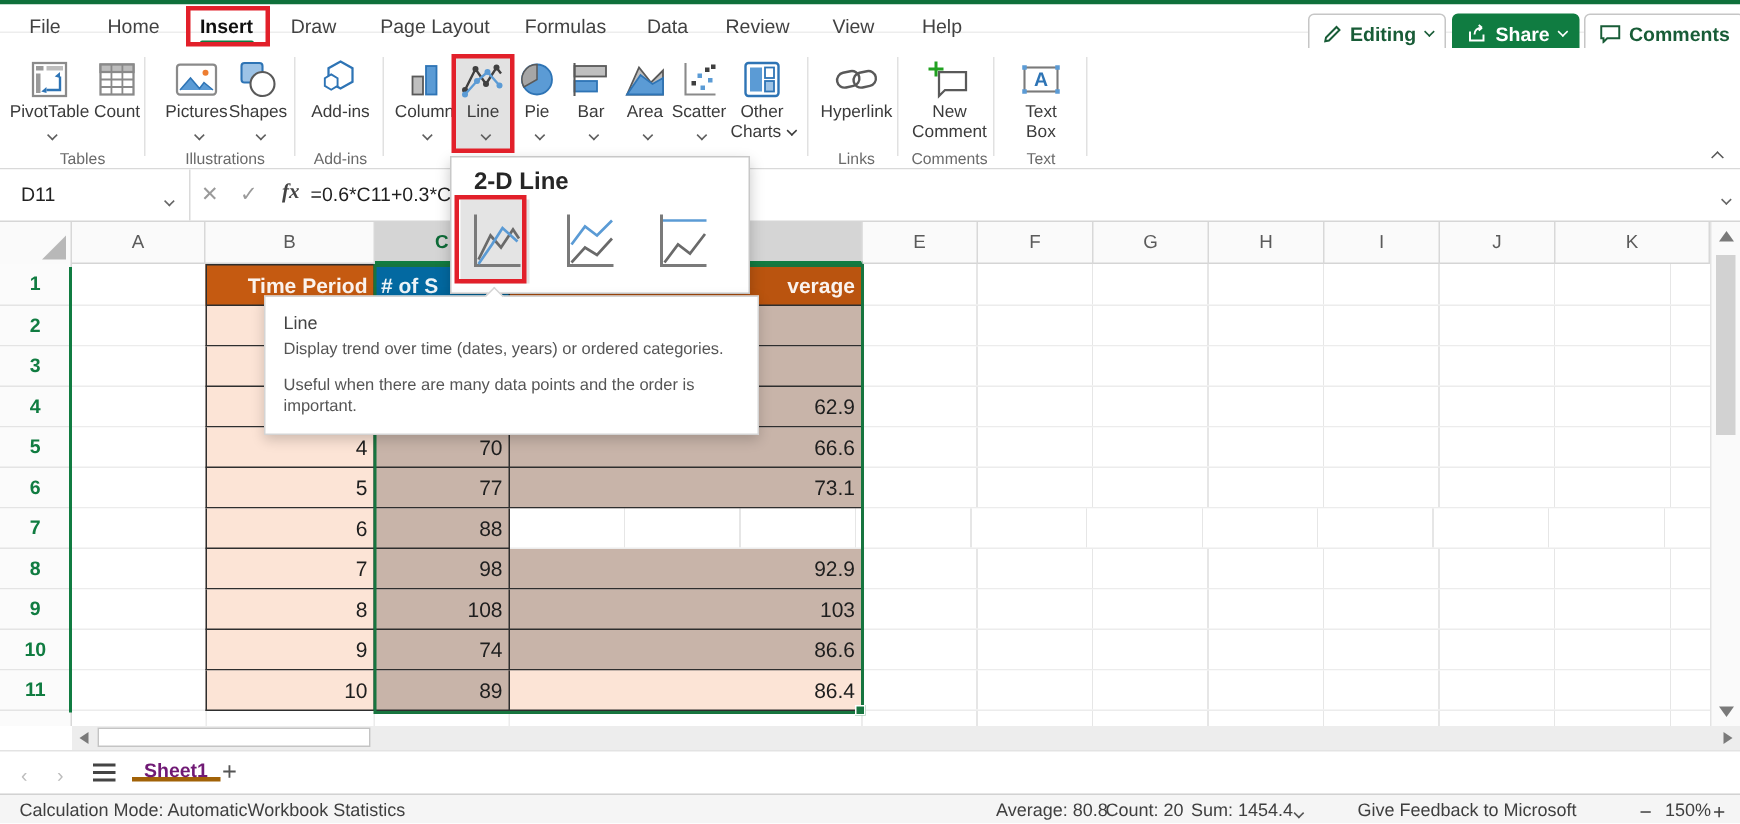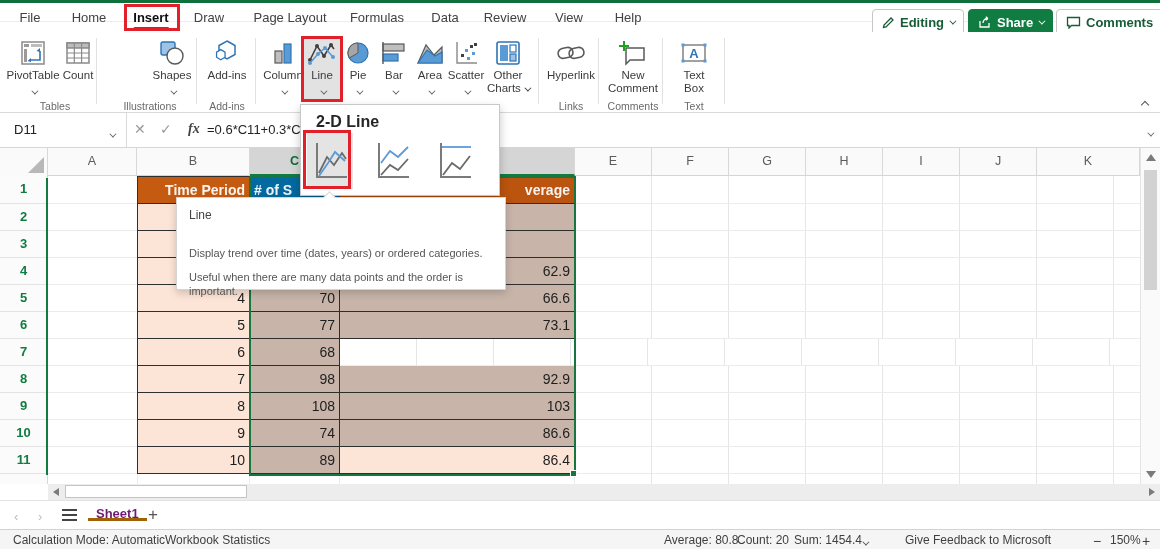--- a/index.html
+++ b/index.html
@@ -97,21 +97,21 @@
   
   .ddpanel { position:absolute; left:300px; top:104px; width:200px; height:92px; background:#fff; border:1px solid #C8C8C8; box-shadow:0 4px 9px rgba(0,0,0,.22); z-index:40; }
   .ddtitle { position:absolute; left:15px; top:8px; font-size:16px; font-weight:bold; color:#262626; }
   .ddicon { position:absolute; top:28px; width:46px; height:56px; display:flex; align-items:center; justify-content:center; }
   .ddicon.sel { background:#E4E4E4; }
 
   
   .tooltip { position:absolute; left:176px; top:197px; width:330px; height:93px; background:#fff; border:1px solid #D4D4D4; box-shadow:0 3px 8px rgba(0,0,0,.18); z-index:45; padding:10px 12px; }
   .tooltip .tp { position:absolute; left:148px; top:-5px; width:9px; height:9px; background:#fff; border-left:1px solid #D4D4D4; border-top:1px solid #D4D4D4; transform:rotate(45deg); }
   .tt-title { font-size:12px; color:#444; }
-  .tt-body { font-size:11px; color:#555; line-height:14px; margin-top:24px; white-space:nowrap; }
+  .tt-body { font-size:11px; color:#555; line-height:14px; margin-top:4px; white-space:nowrap; }
   .tt-body2 { font-size:11px; color:#555; line-height:14px; margin-top:10px; width:300px; }
 
   
   .redbox { position:absolute; border:3px solid #E2202A; z-index:60; pointer-events:none; }
   .rb-insert { left:124px; top:4px; width:56px; height:27px; }
   .rb-line { left:301px; top:36px; width:42px; height:66px; }
   .rb-ddicon { left:303px; top:130px; width:48px; height:59px; }
 </style>
 </head>
 <body>
@@ -181,20 +181,31 @@
             <rect x="3" y="3" width="22" height="20" fill="#fff" stroke="#8A8A8A" stroke-width="1.5"></rect>
             <rect x="3" y="3" width="22" height="5" fill="#BDBDBD" stroke="#8A8A8A" stroke-width="1.5"></rect>
             <path d="M10.3 3 v20 M17.6 3 v20 M3 13 h22 M3 18 h22" stroke="#8A8A8A" stroke-width="1.2"></path>
           </svg>
         </div>
       <div class="rlbl">Count</div>
     </div>
     <div class="rgroup" style="left:55px">Tables</div>
     <div class="rdiv" style="left:96px"></div>
 
+    <div class="rbtn" style="left:103px;width:56px">
+      <div class="ric">
+          <svg width="30" height="24" viewBox="0 0 30 24">
+            <rect x="2" y="2" width="26" height="20" rx="2" fill="#fff" stroke="#8A8A8A" stroke-width="1.5"></rect>
+            <circle cx="21" cy="7.5" r="2" fill="#ED7D31"></circle>
+            <path d="M4 19 l7-8 6 7 3-4 6 5" fill="#5B9BD5" stroke="#2E74B5" stroke-width="1"></path>
+          </svg>
+        </div>
+      <div class="rlbl">Pictures</div>
+      <div class="rchev"><span class="chev sm"></span></div>
+    </div>
     <div class="rbtn" style="left:146px;width:52px">
       <div class="ric">
           <svg width="28" height="26" viewBox="0 0 28 26">
             <rect x="3" y="2" width="14" height="13" rx="2" fill="#9DC3E6" stroke="#2E74B5" stroke-width="1.4"></rect>
             <circle cx="17" cy="16" r="8" fill="#fff" stroke="#595959" stroke-width="1.4"></circle>
           </svg>
         </div>
       <div class="rlbl">Shapes</div>
       <div class="rchev"><span class="chev sm"></span></div>
     </div>
@@ -418,21 +429,21 @@
       <div class="cA"></div>
       <div class="cB">5</div>
       <div class="cC">77</div>
       <div class="cD">73.1</div>
       <div class="cFill"></div>
     </div>
     <div class="grow">
       <div class="gut">7</div>
       <div class="cA"></div>
       <div class="cB">6</div>
-      <div class="cC">68</div>
+      <div class="cC">88</div>
       <div class="cFill"></div>
     </div>
     <div class="grow">
       <div class="gut">8</div>
       <div class="cA"></div>
       <div class="cB">7</div>
       <div class="cC">98</div>
       <div class="cD">92.9</div>
       <div class="cFill"></div>
     </div>

